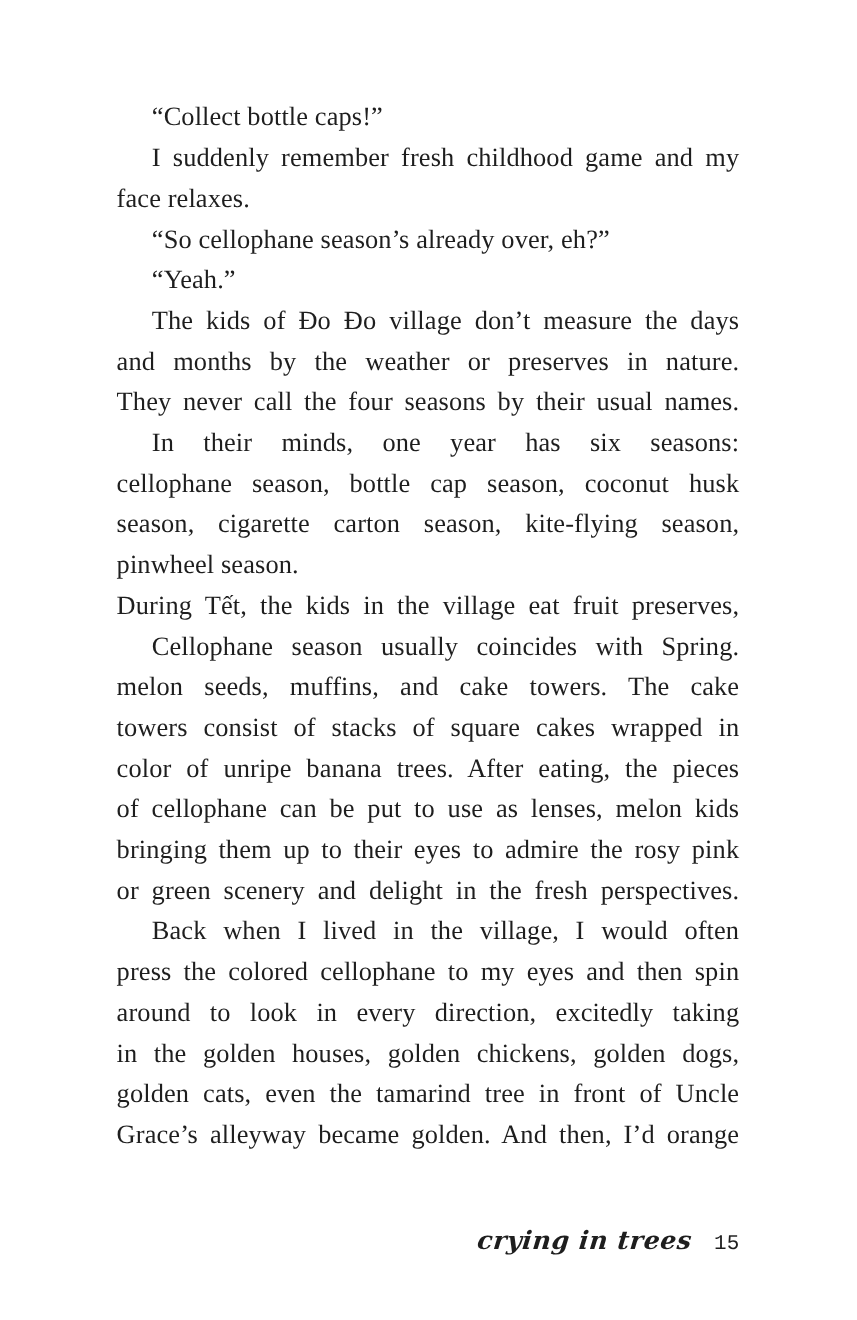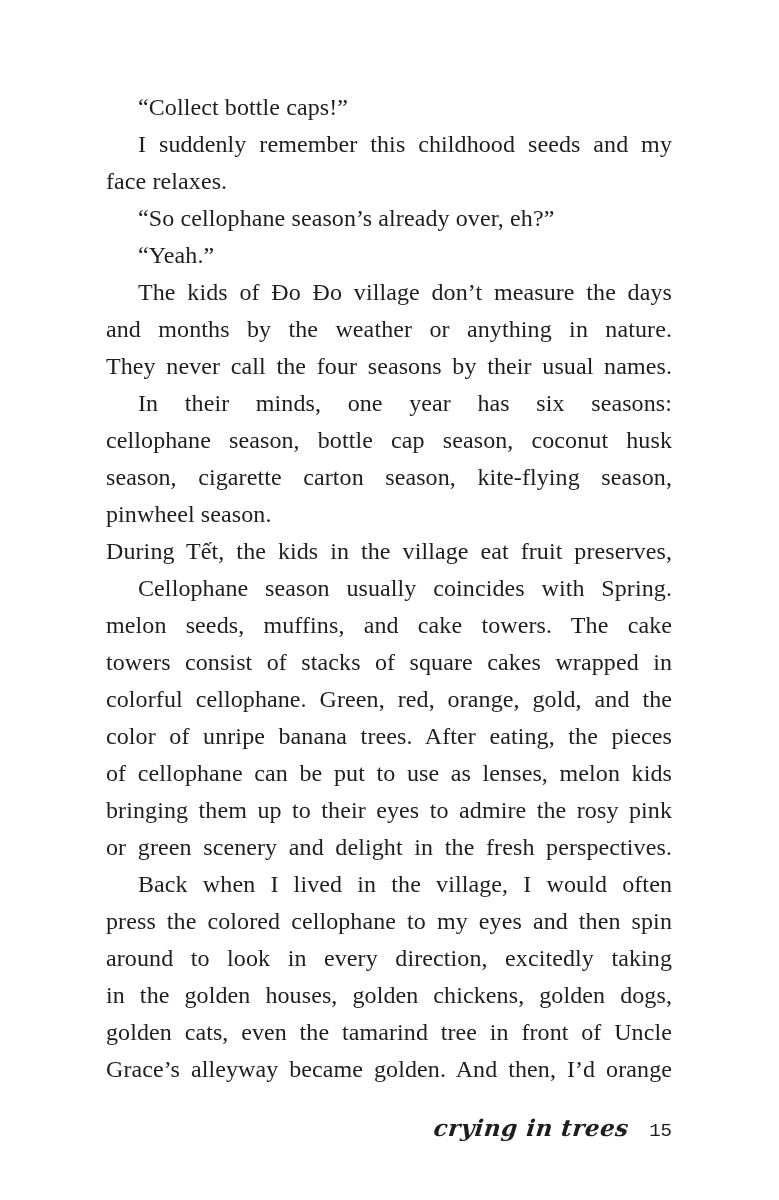--- a/index.html
+++ b/index.html
@@ -60,36 +60,35 @@
     font-size: 19px;
   }
 </style>
 </head>
 <body style="background: rgb(255, 255, 255); color: rgb(30, 30, 30);">
 
 <div class="page">
 
   <div class="text-block" id="text-block">
       <div class="line indent">“Collect bottle caps!”</div>
-      <div class="line indent just">I suddenly remember this childhood seeds and my</div>
+      <div class="line indent just">I suddenly remember fresh childhood game and my</div>
       <div class="line">face relaxes.</div>
       <div class="line indent">“So cellophane season’s already over, eh?”</div>
       <div class="line indent">“Yeah.”</div>
       <div class="line indent just">The kids of Đo Đo village don’t measure the days</div>
-      <div class="line just">and months by the weather or anything in nature.</div>
+      <div class="line just">and months by the weather or preserves in nature.</div>
       <div class="line just">They never call the four seasons by their usual names.</div>
       <div class="line indent just">In their minds, one year has six seasons:</div>
       <div class="line just">cellophane season, bottle cap season, coconut husk</div>
       <div class="line just">season, cigarette carton season, kite-flying season,</div>
       <div class="line">pinwheel season.</div>
       <div class="line just">During Tết, the kids in the village eat fruit preserves,</div>
       <div class="line indent just">Cellophane season usually coincides with Spring.</div>
       <div class="line just">melon seeds, muffins, and cake towers. The cake</div>
       <div class="line just">towers consist of stacks of square cakes wrapped in</div>
-      <div class="line just">colorful cellophane. Green, red, orange, gold, and the</div>
       <div class="line just">color of unripe banana trees. After eating, the pieces</div>
       <div class="line just">of cellophane can be put to use as lenses, melon kids</div>
       <div class="line just">bringing them up to their eyes to admire the rosy pink</div>
       <div class="line just">or green scenery and delight in the fresh perspectives.</div>
       <div class="line indent just">Back when I lived in the village, I would often</div>
       <div class="line just">press the colored cellophane to my eyes and then spin</div>
       <div class="line just">around to look in every direction, excitedly taking</div>
       <div class="line just">in the golden houses, golden chickens, golden dogs,</div>
       <div class="line just">golden cats, even the tamarind tree in front of Uncle</div>
       <div class="line just">Grace’s alleyway became golden. And then, I’d orange</div>

